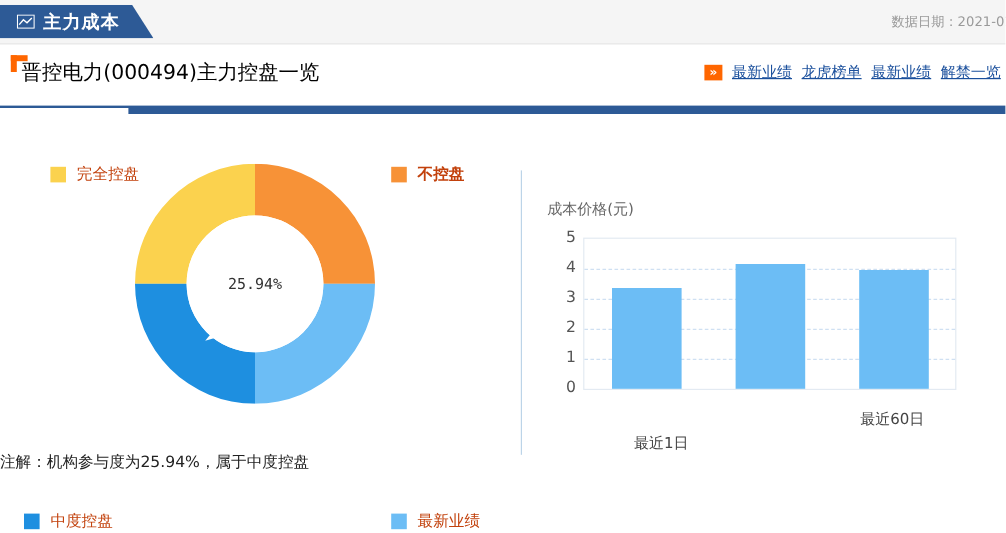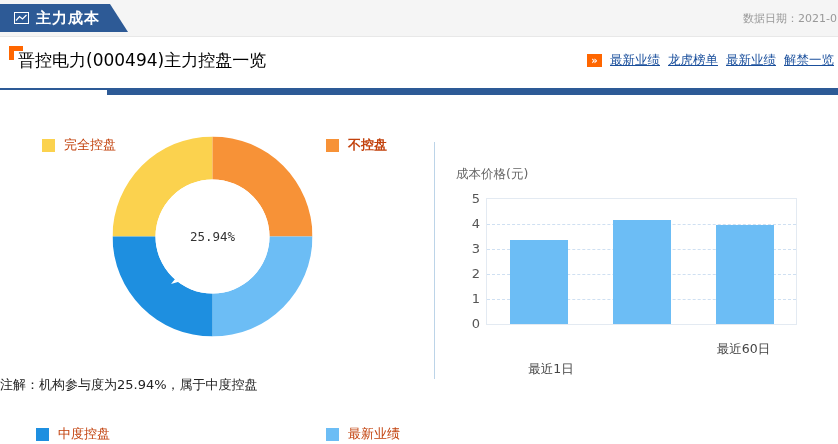--- a/index.html
+++ b/index.html
@@ -88,21 +88,21 @@
     position:absolute;left:0;top:0;width:205px;height:205px;
     display:flex;align-items:center;justify-content:center;
     font-size:12.5px;color:#333;font-family:"DejaVu Sans Mono","Liberation Mono",monospace;
     pointer-events:none;
     text-align:right;
   }
   .lg{position:absolute;display:flex;align-items:center;gap:9px;font-size:13px;color:#c2410c;white-space:nowrap;}
   .lg .sw{width:13px;height:13px;display:inline-block;}
   .lg-tl{left:42px;top:40px;}
   .lg-tr{left:326px;top:40px;font-weight:bold;}
-  .lg-bl{left:36px;top:329px;}
+  .lg-bl{left:20px;top:329px;}
   .lg-br{left:326px;top:329px;}
   .note{
     position:absolute;left:0;top:280px;width:434px;text-align:left;
     font-size:13px;color:#222;
   }
 
   
   .bar-panel{position:absolute;left:434px;top:0;width:404px;height:348px;}
   .axis-title{
     position:absolute;left:22px;top:70px;font-size:12.5px;color:#666;white-space:nowrap;text-align:right;

